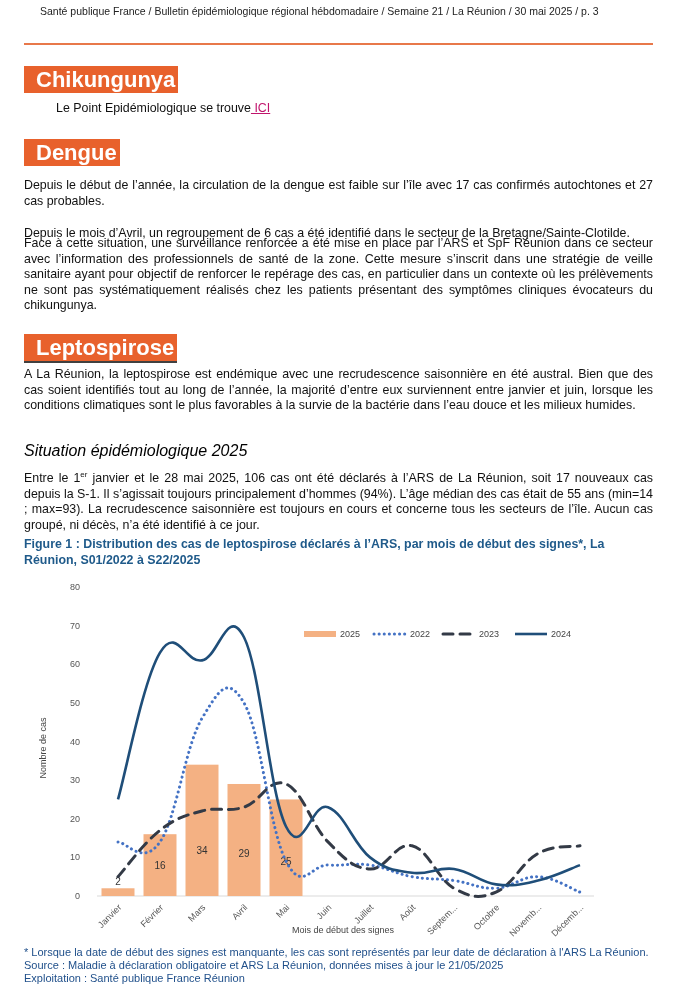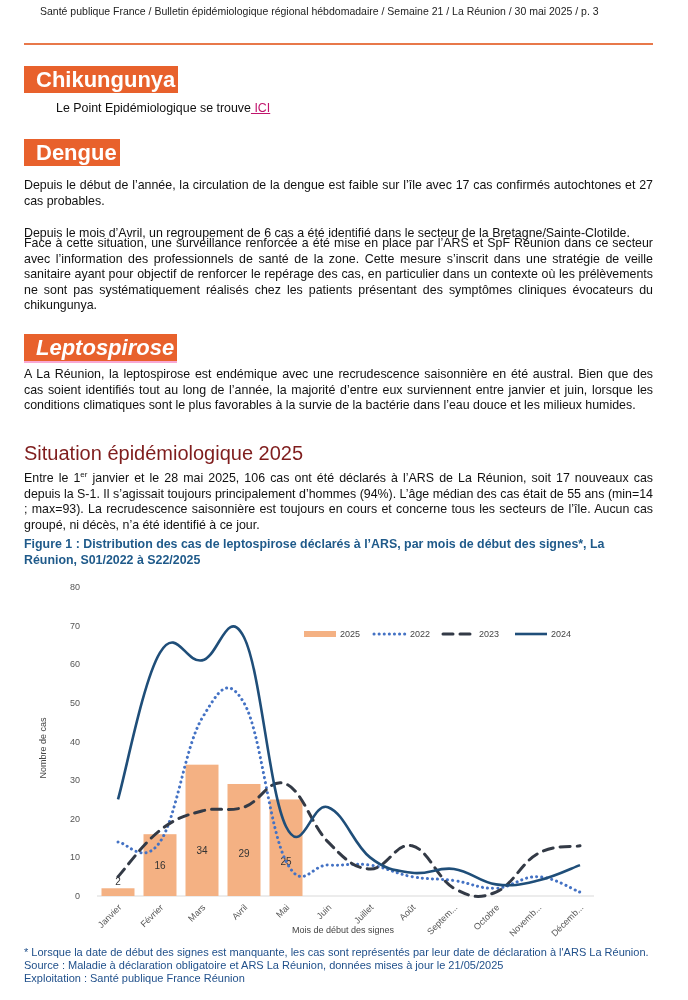--- a/index.html
+++ b/index.html
@@ -4,21 +4,21 @@
 <style>
   html, body { margin: 0; padding: 0; background: #ffffff; }
   body { width: 688px; height: 1000px; position: relative; overflow: hidden;
          font-family: "Liberation Sans", sans-serif; color: #111; }
   .running-header { position: absolute; left: 40px; top: 5px; font-size: 10.5px; color: #222; text-align: right; }
   .header-rule { position: absolute; left: 24px; top: 43px; width: 629px; height: 2px; background: #e8784a; }
   .section-title { position: absolute; left: 24px; display: inline-block; background: #e8612c; color: #fff;
                    font-weight: bold; font-size: 22px; padding: 1px 3px 0 12px; line-height: 26px; }
   .para { position: absolute; left: 24px; width: 629px; font-size: 12.4px; line-height: 15.6px; text-align: justify; }
   .para a { color: #c0146c; text-decoration: underline; }
-  .subhead { position: absolute; left: 24px; font-size: 20px; color: #7f1d1d; }
+  .subhead { position: absolute; left: 24px; font-size: 16px; color: #000000; font-style: italic; }
   .fig-title { position: absolute; left: 24px; width: 630px; font-size: 12.4px; line-height: 15.6px;
                color: #1f5a8a; font-weight: bold; }
   .notes { position: absolute; left: 24px; top: 946px; font-size: 11px; line-height: 13px; color: #1f4f8a; }
   #chart { position: absolute; left: 0; top: 570px; }
   .tick-label { font-family: "Liberation Sans", sans-serif; font-size: 9px; fill: #555; }
   .axis-title { font-family: "Liberation Sans", sans-serif; font-size: 9px; fill: #444; }
   .bar-label { font-family: "Liberation Sans", sans-serif; font-size: 10px; fill: #333; }
   .legend-text { font-family: "Liberation Sans", sans-serif; font-size: 9px; fill: #444; }
 </style>
 </head>
@@ -30,21 +30,21 @@
 <div class="section-title" style="top:66px;">Chikungunya</div>
 <div class="para" style="top:101px;margin-left:32px;">
   <span>Le Point Epidémiologique se trouve</span><a href="#"> ICI</a>
 </div>
 
 <div class="section-title" style="top:139px;">Dengue</div>
 <div class="para" style="top:178px;">Depuis le début de l’année, la circulation de la dengue est faible sur l’île avec 17 cas confirmés autochtones et 27 cas probables.</div>
 <div class="para" style="top:226px;">Depuis le mois d’Avril, un regroupement de 6 cas a été identifié dans le secteur de la Bretagne/Sainte-Clotilde.</div>
 <div class="para" style="top:236px;">Face à cette situation, une surveillance renforcée a été mise en place par l’ARS et SpF Réunion dans ce secteur avec l’information des professionnels de santé de la zone. Cette mesure s’inscrit dans une stratégie de veille sanitaire ayant pour objectif de renforcer le repérage des cas, en particulier dans un contexte où les prélèvements ne sont pas systématiquement réalisés chez les patients présentant des symptômes cliniques évocateurs du chikungunya.</div>
 
-<div class="section-title" style="top:334px;border-bottom:2px solid #f9a8d4;font-style:italic;">Leptospirose</div>
+<div class="section-title" style="top:334px;border-bottom:2px solid #404040;">Leptospirose</div>
 <div class="para" style="top:367px;">A La Réunion, la leptospirose est endémique avec une recrudescence saisonnière en été austral. Bien que des cas soient identifiés tout au long de l’année, la majorité d’entre eux surviennent entre janvier et juin, lorsque les conditions climatiques sont le plus favorables à la survie de la bactérie dans l’eau douce et les milieux humides.</div>
 <div class="subhead" style="top:442px;">Situation épidémiologique 2025</div>
 <div class="para" style="top:467px;"><span>Entre le 1</span><sup style="font-size:8px;">er</sup><span> janvier et le 28 mai 2025, 106 cas ont été déclarés à l’ARS de La Réunion, soit 17 nouveaux cas depuis la S-1. Il s’agissait toujours principalement d’hommes (94%).  L’âge médian des cas était de 55 ans (min=14 ; max=93). La recrudescence saisonnière est toujours en cours et concerne tous les secteurs de l’île. Aucun cas groupé, ni décès, n’a été identifié à ce jour.</span></div>
 <div class="fig-title" style="top:537px;">Figure 1 : Distribution des cas de leptospirose déclarés à l’ARS, par mois de début des signes*, La Réunion, S01/2022 à S22/2025</div>
 
 <svg id="chart" width="688" height="370">
   <text class="axis-title" id="ylabel" transform="translate(46,178) rotate(-90)" text-anchor="middle">Nombre de cas</text>
   <text class="axis-title" id="xlabel" x="343" y="363" text-anchor="middle">Mois de début des signes</text>
   <g id="yticks">
       <text x="80" y="329" text-anchor="end" class="tick-label">0</text>

